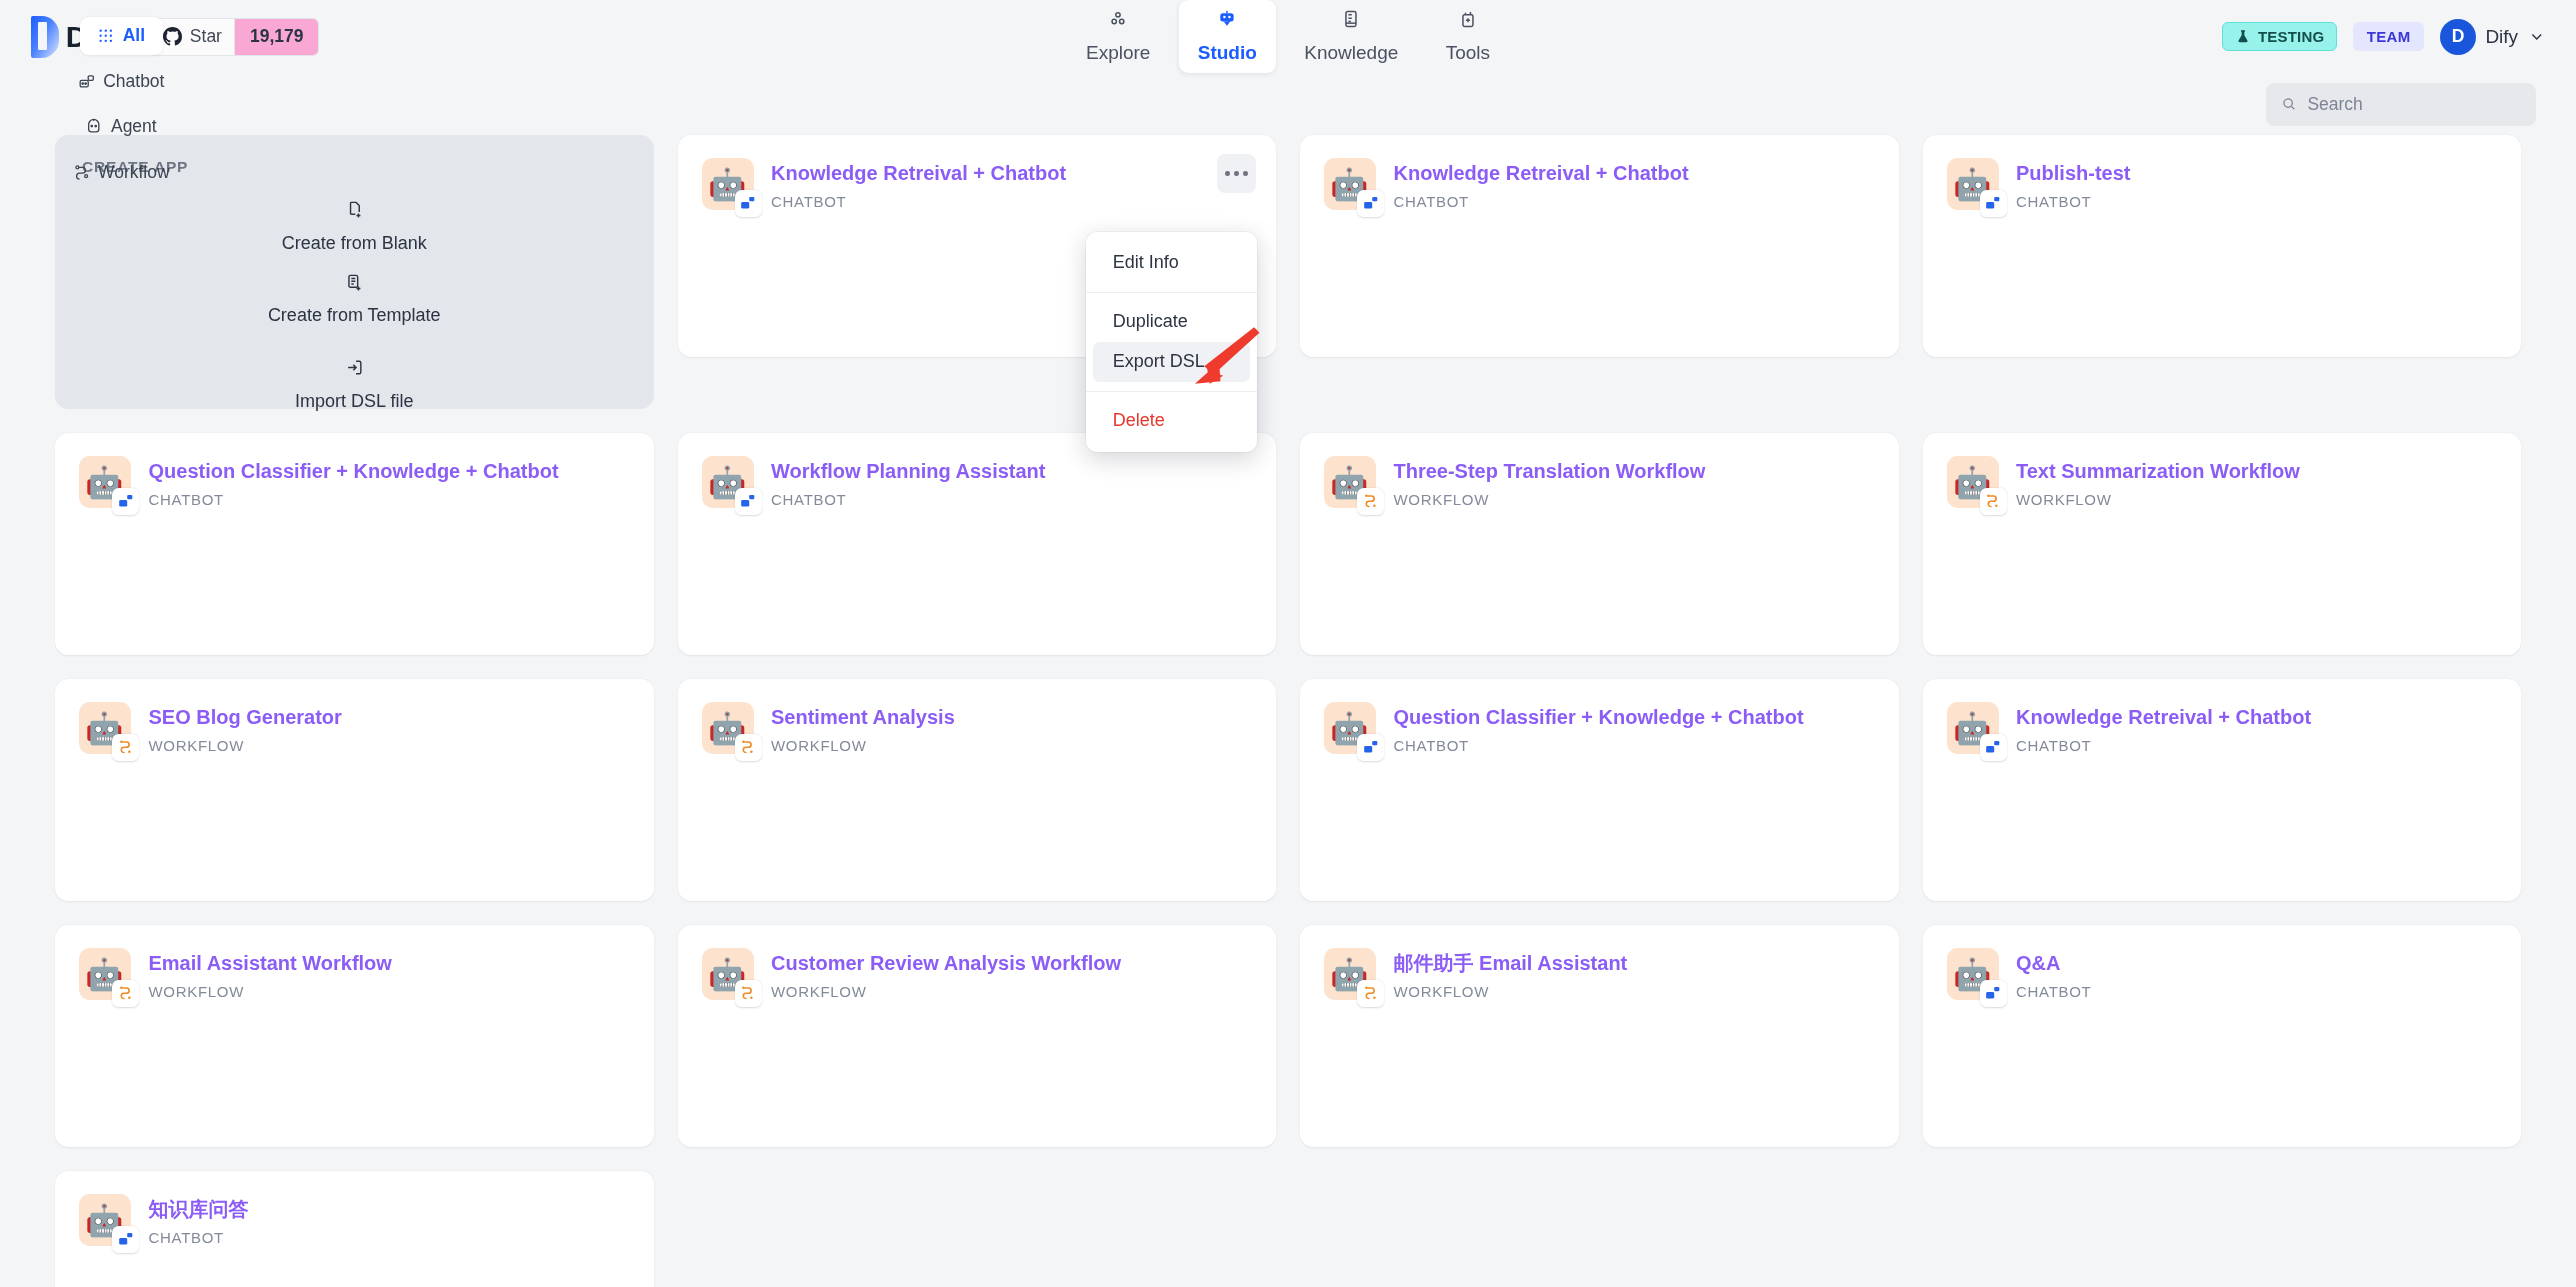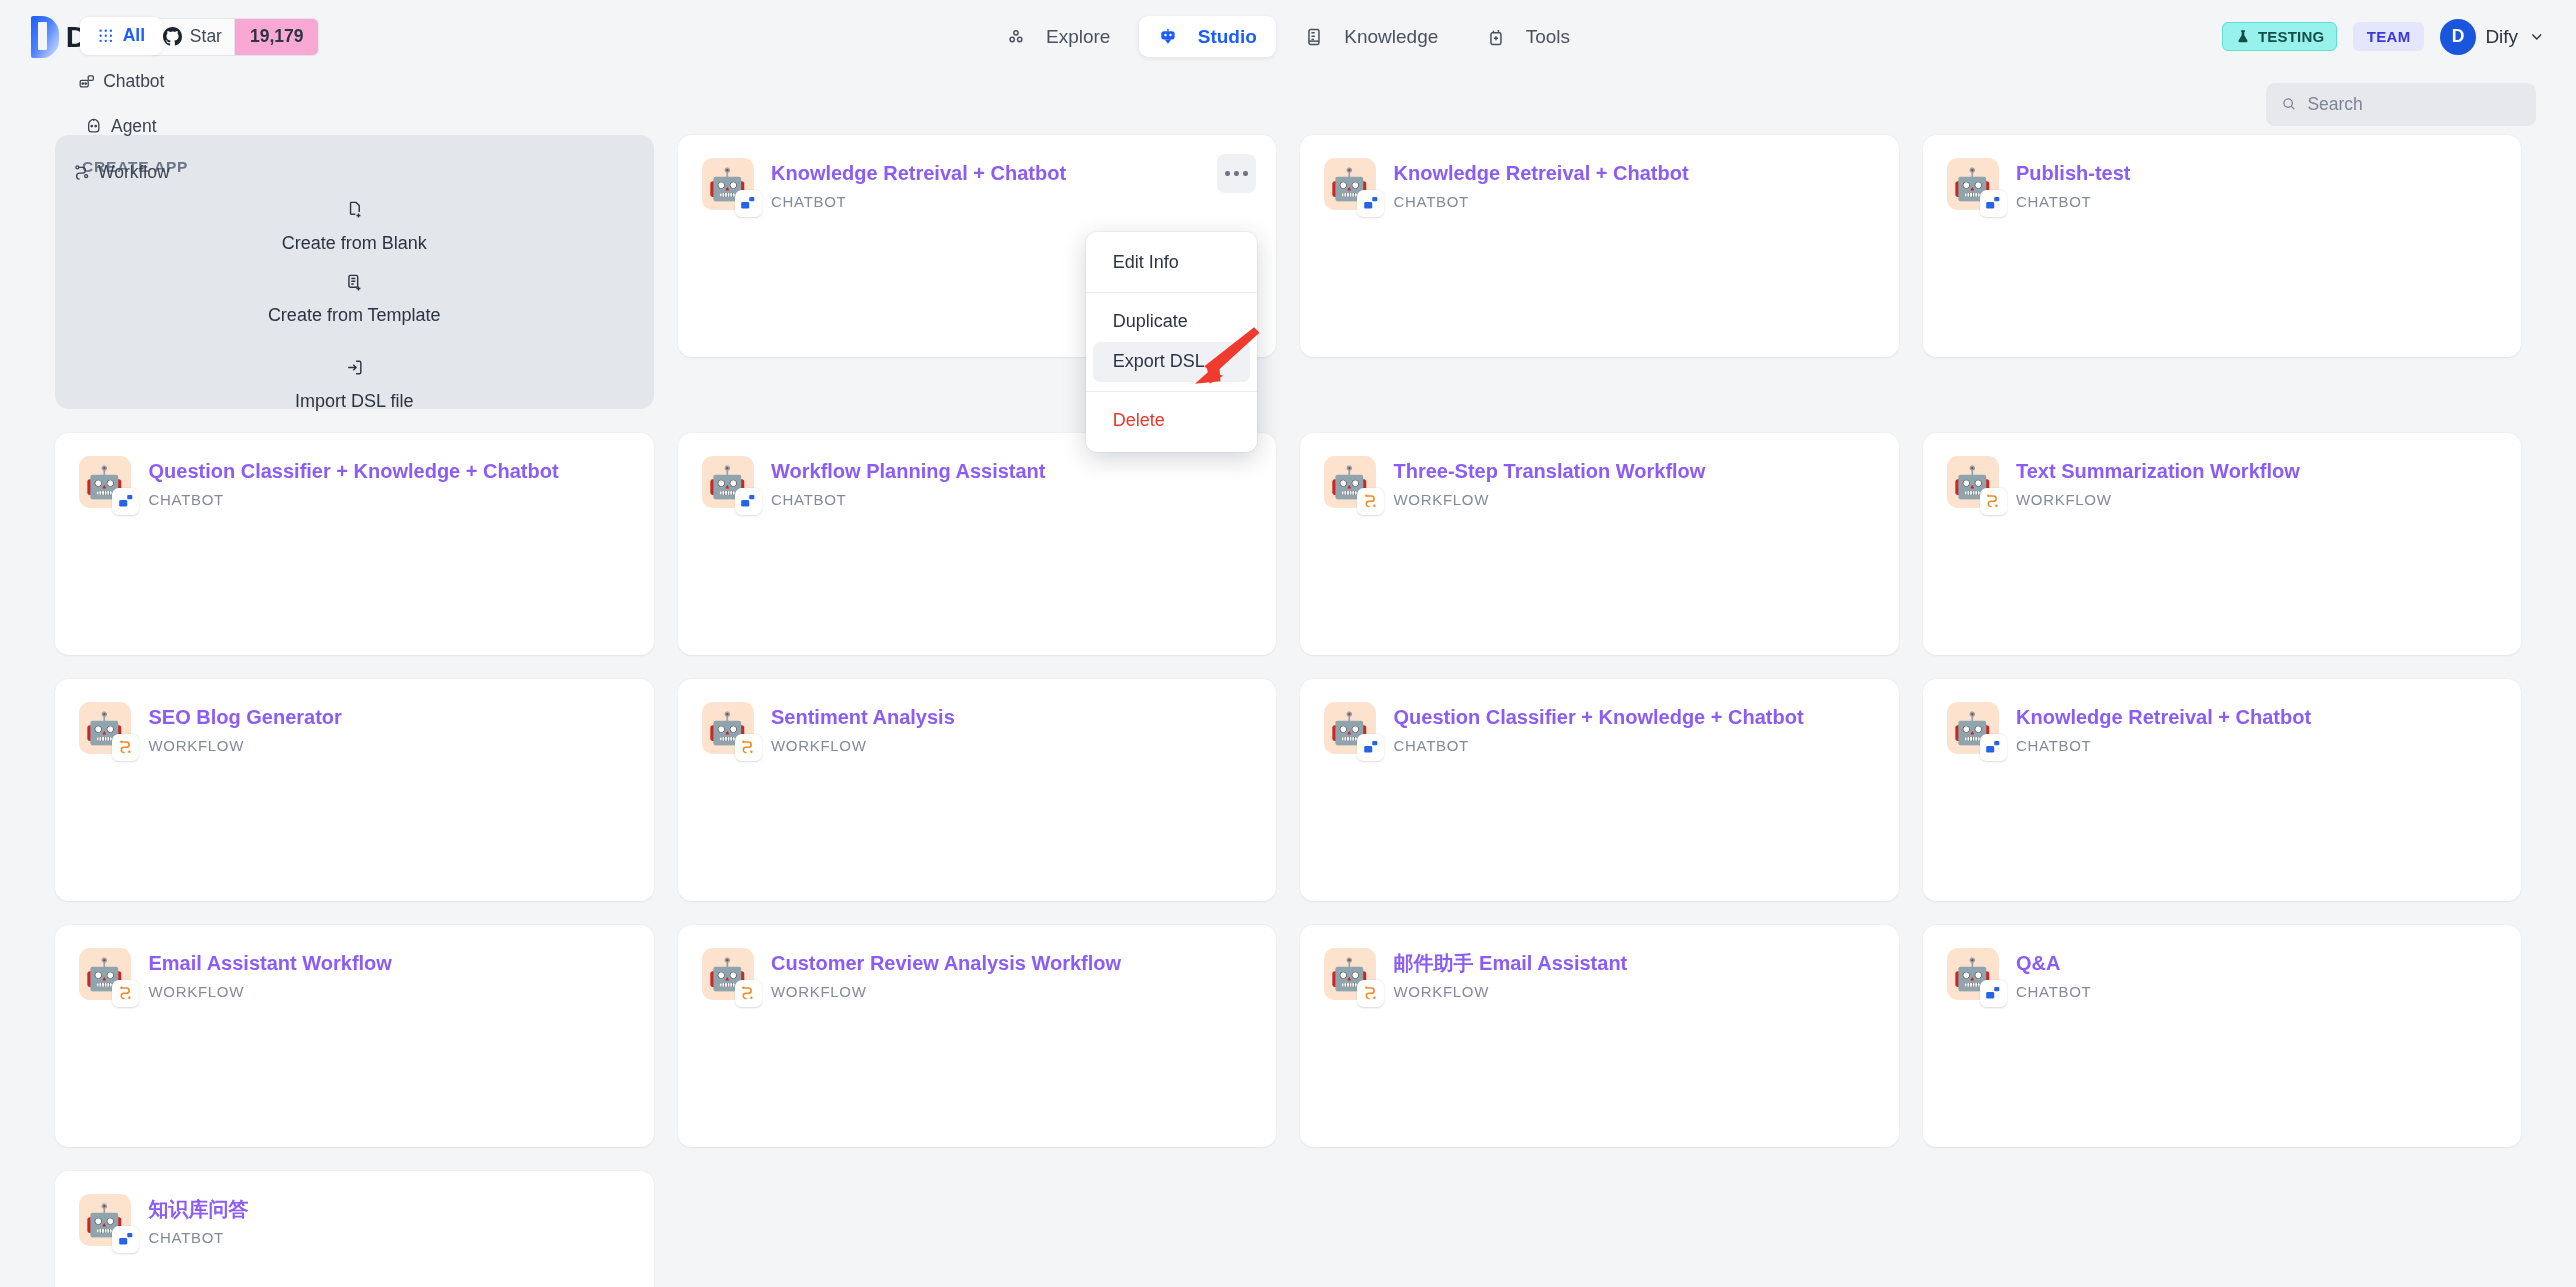--- a/index.html
+++ b/index.html
@@ -50,24 +50,24 @@
     padding: 0 15px; height: 100%; display: flex; align-items: center;
     background: #f9a8d4; border-left: 0.7px solid #e2e5ea;
     font-size: 17.5px; color: #2c3443; font-weight: 700;
   }
 
   .nav {
     position: absolute; left: 50%; transform: translateX(-50%);
     display: flex; align-items: center; gap: 9.4px;
   }
   .nav-item {
-    display: flex; align-items: center; gap: 20px;
+    display: flex; align-items: center; gap: 13px;
     padding: 9.4px 19px; border-radius: 9.4px;
     font-size: 19px; color: #4a5160; font-weight: 500;
-    cursor: pointer; white-space: nowrap;
+    cursor: pointer; white-space: nowrap; flex-direction: column;
   }
   .nav-item.active {
     background: #ffffff; color: #1c5dff; font-weight: 600;
     box-shadow: 0 1.3px 4px rgba(20,30,60,.07);
   }
 
   .header-right {
     margin-left: auto; display: flex; align-items: center; gap: 16px;
   }
   .badge-testing {

